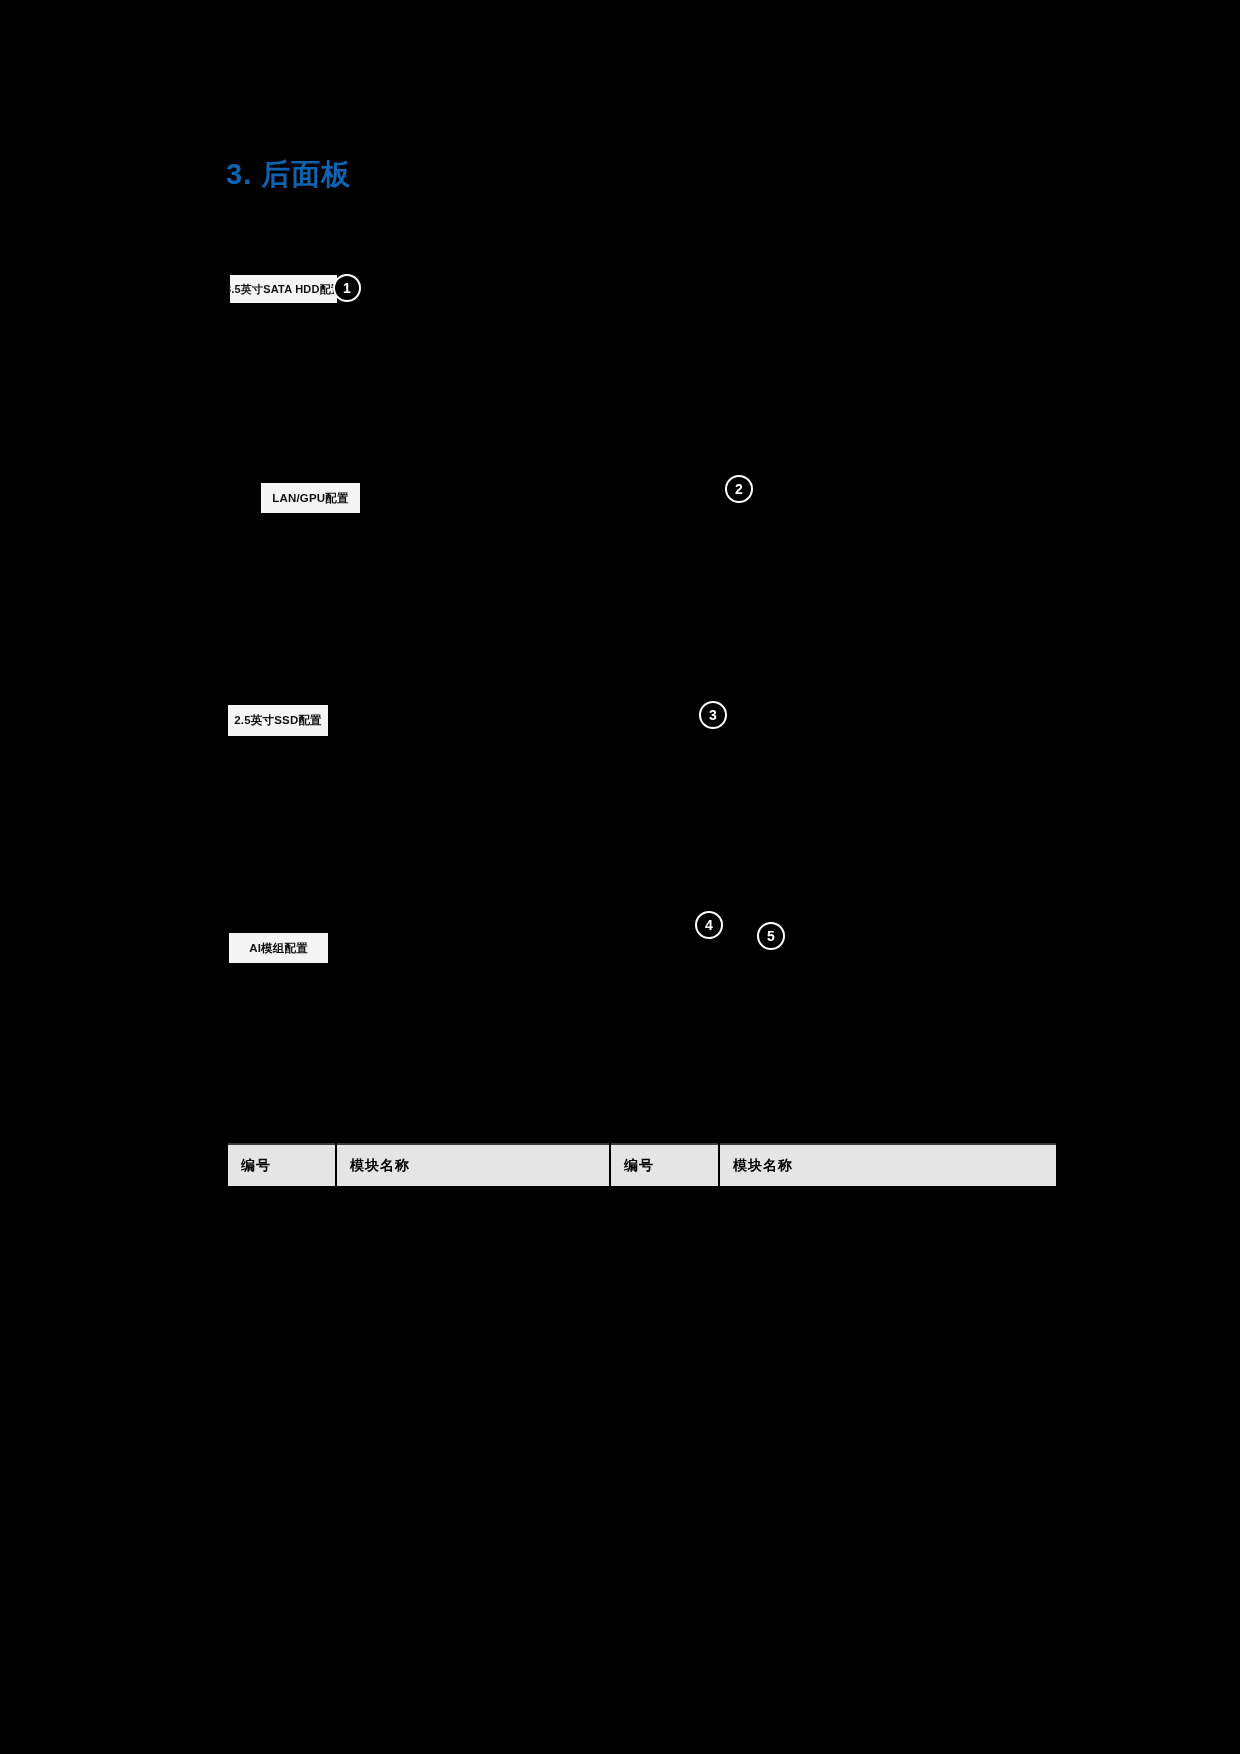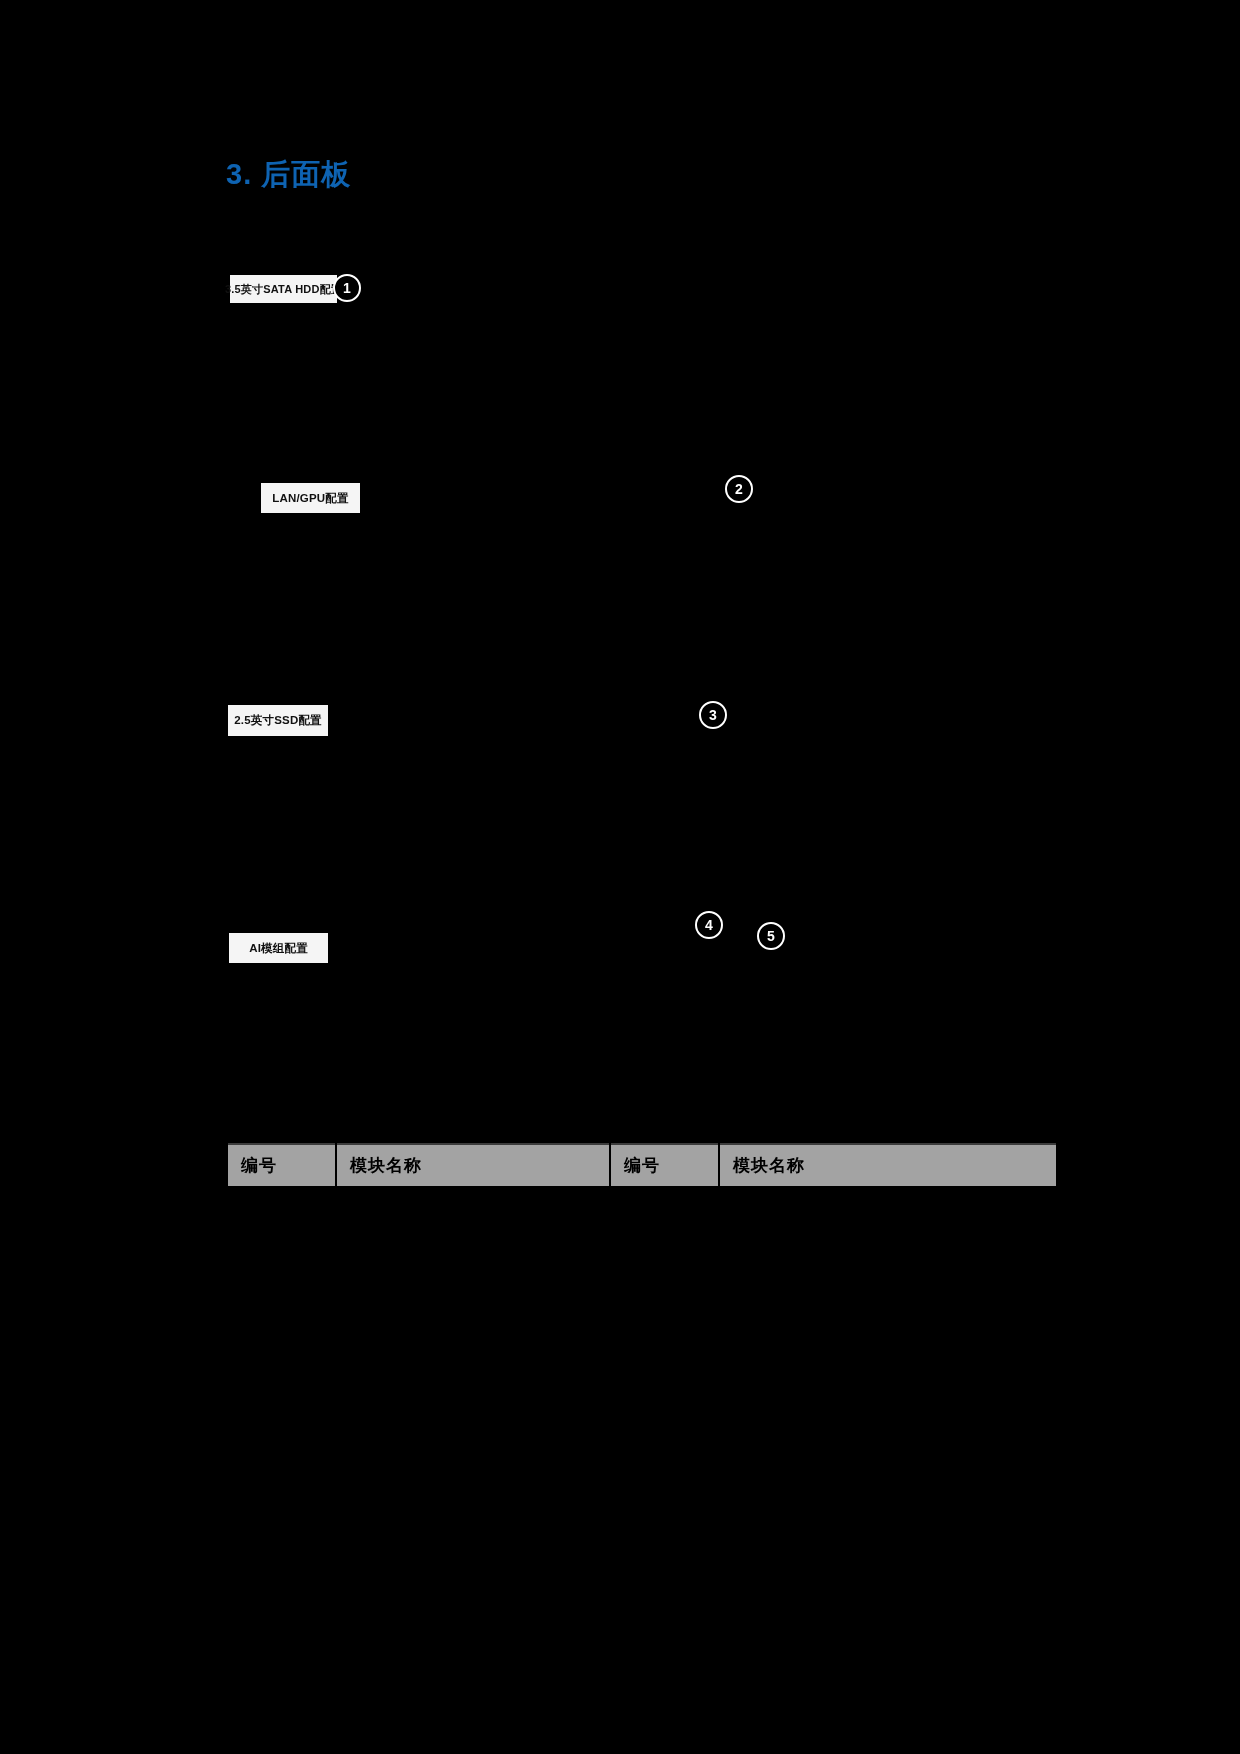--- a/index.html
+++ b/index.html
@@ -67,24 +67,24 @@
     position: absolute;
     left: 228px;
     top: 1143px;
     width: 828px;
     height: 43px;
     display: flex;
     gap: 2px;
     background: #000000;
   }
   .module-table .th {
-    background: #a3a3a3;
+    background: #e5e5e5;
     color: #000000;
     font-weight: bold;
-    font-size: 17px;
+    font-size: 14px;
     letter-spacing: 1px;
     display: flex;
     align-items: center;
     padding-left: 13px;
     box-sizing: border-box;
     border-top: 2px solid #3c3c3c;
   }
   .module-table .col-no1 { width: 107px; }
   .module-table .col-name1 { width: 272px; }
   .module-table .col-no2 { width: 107px; }

